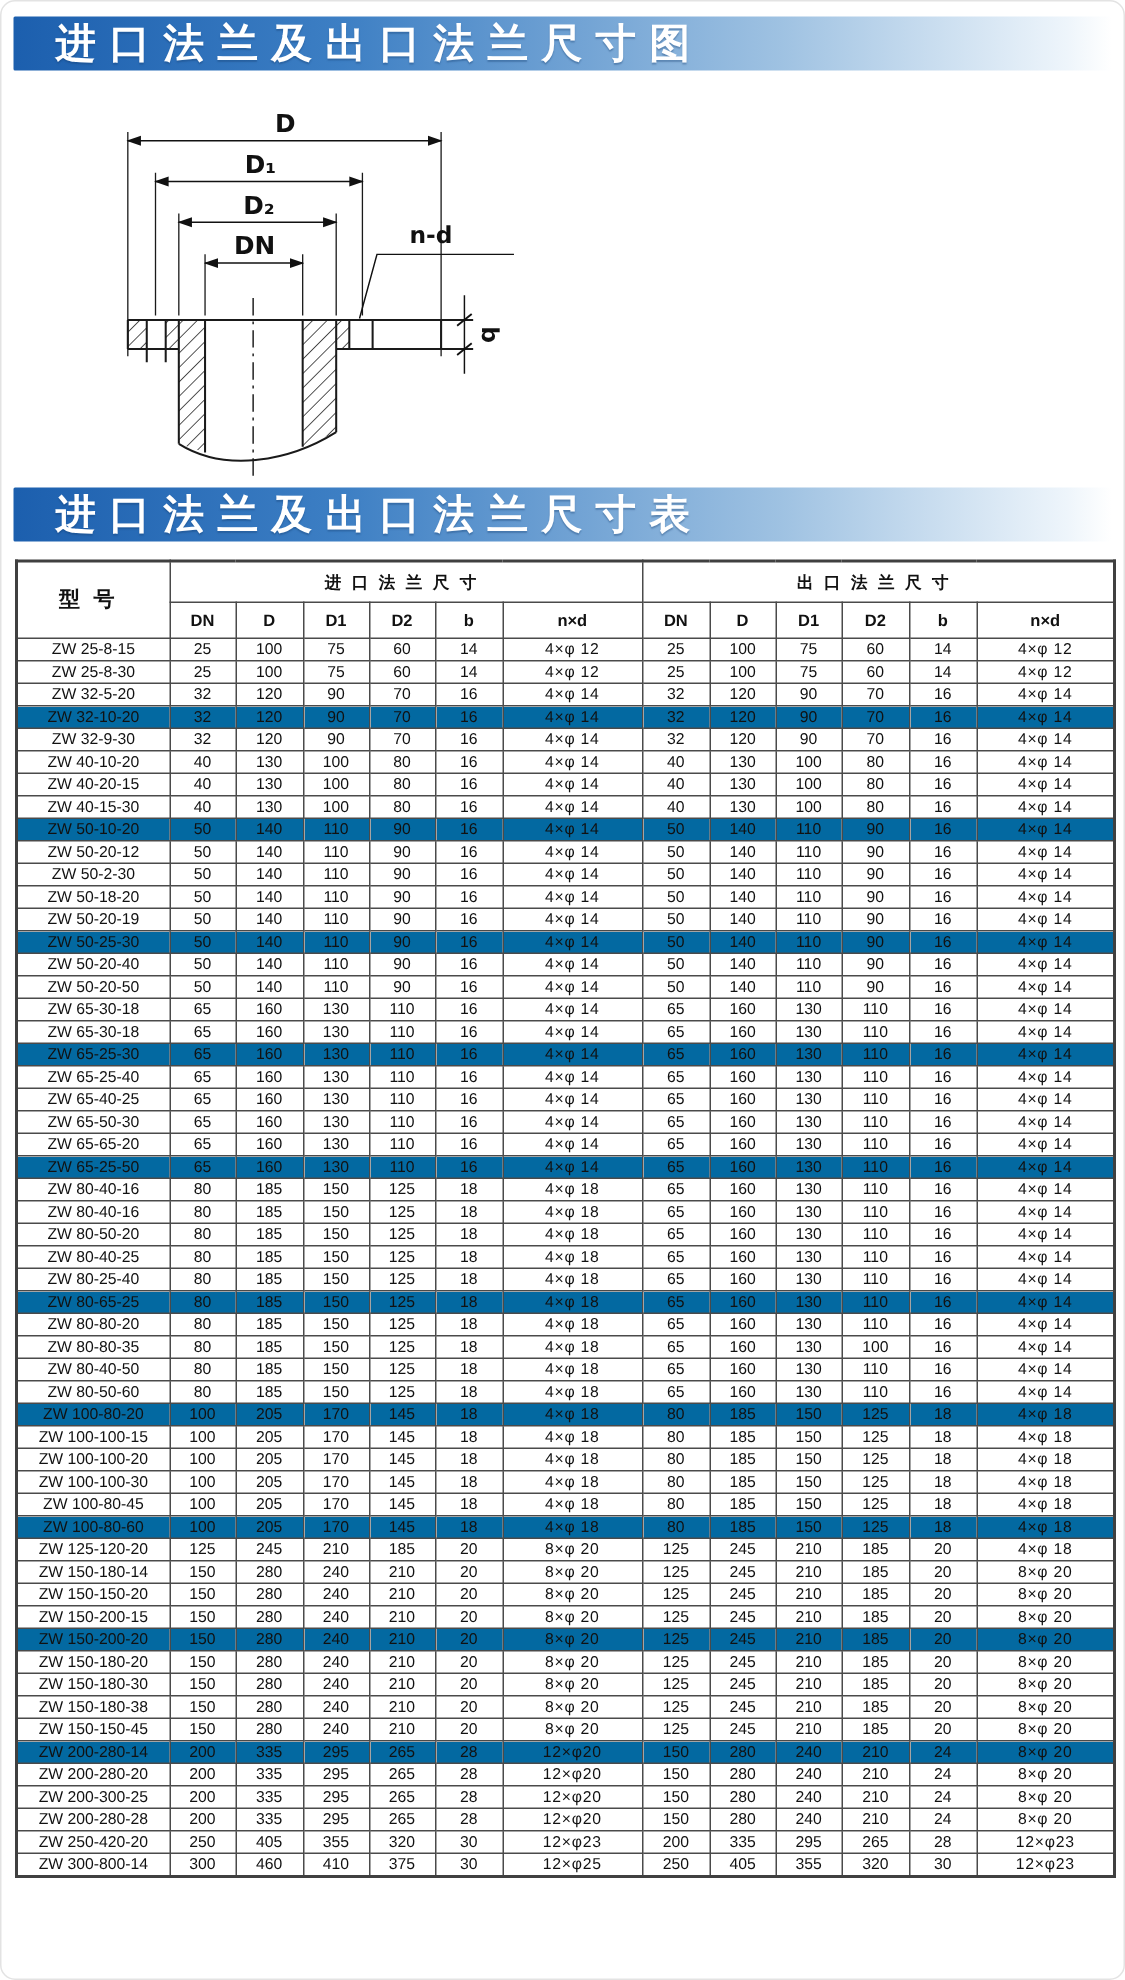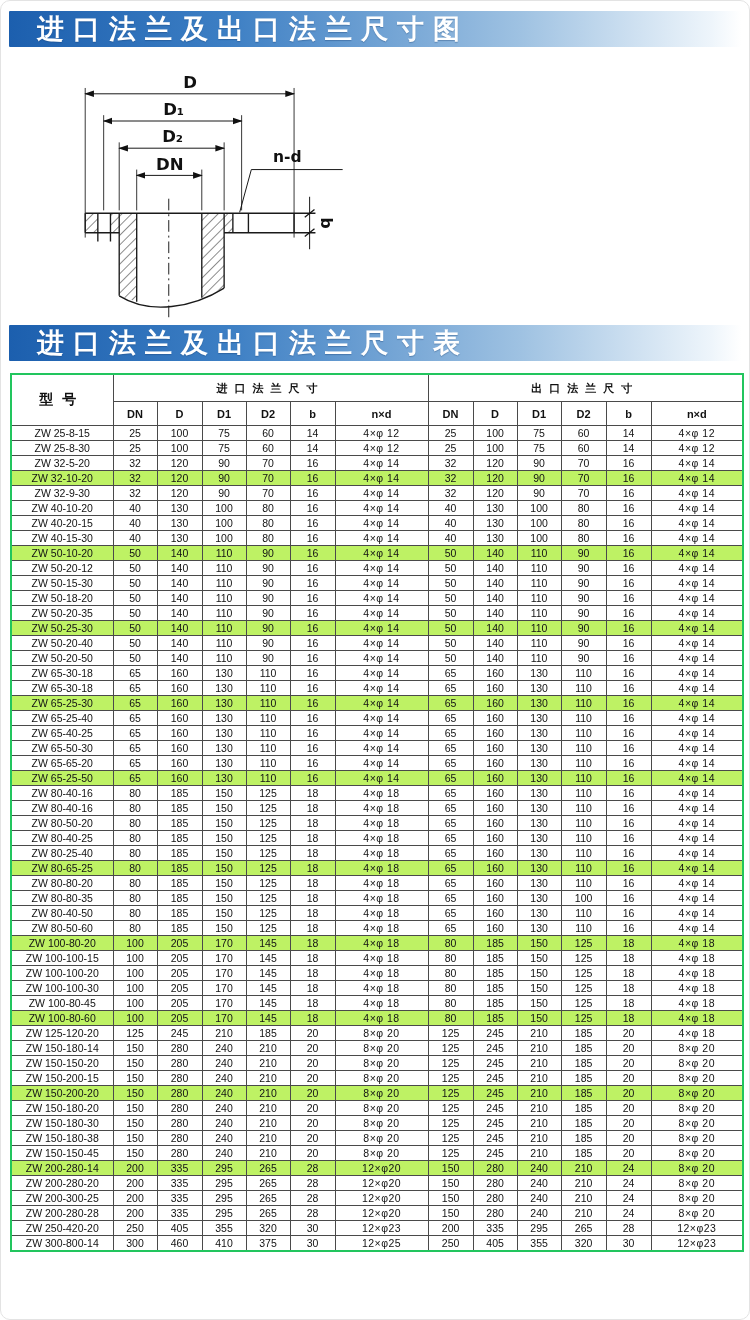--- a/index.html
+++ b/index.html
@@ -11,29 +11,29 @@
         display:flex;align-items:center;}
   .bar1{margin-top:10px;}
   .bar2{margin-top:0;text-align:right;}
   .section-bar .bar-title{color:#ffffff;font-family:"Liberation Serif","DejaVu Serif",serif;
         font-weight:bold;font-size:27px;letter-spacing:9px;padding-left:28px;white-space:nowrap;
         text-shadow:0 1px 1px rgba(20,60,110,.35);}
   .diagram-wrap{height:278px;padding-top:6px;padding-left:55px;box-sizing:border-box;}
   svg text{font-family:"DejaVu Sans","Liberation Sans",sans-serif;fill:#111;}
   .tbl-wrap{margin:12px 9px 0 9px;}
   table.dims{border-collapse:collapse;width:732px;table-layout:fixed;
-        border:2px solid #22c55e;font-size:10.5px;color:#111;}
+        border:2px solid #404040;font-size:10.5px;color:#111;}
   table.dims th,table.dims td{border:1px solid #4a4a4a;padding:0;text-align:center;
         overflow:hidden;white-space:nowrap;}
   th.model-h{font-size:14px;font-weight:bold;letter-spacing:9px;padding-left:9px;}
   th.group-h{font-size:11px;font-weight:bold;letter-spacing:7px;height:26px;padding-left:7px;}
   tr.subhead th{height:23px;font-size:11px;font-weight:bold;}
   table.dims tbody td{height:14px;line-height:14px;}
   td.td-model{text-align:left;padding-left:7px;}
-  tr.hl{background:#bef264;margin-left:48px;}
+  tr.hl{background:#0369a1;margin-left:48px;}
   td.td-nxd{letter-spacing:.5px;}
 </style>
 </head>
 <body>
 
 <div class="page">
 
   <div class="section-bar bar1">
     <span class="bar-title">进口法兰及出口法兰尺寸图</span>
   </div>
@@ -305,21 +305,21 @@
             <td class="">16</td>
             <td class="td-nxd">4×φ 14</td>
             <td class="">50</td>
             <td class="">140</td>
             <td class="">110</td>
             <td class="">90</td>
             <td class="">16</td>
             <td class="td-nxd">4×φ 14</td>
           </tr>
           <tr>
-            <td class="td-model">ZW 50-15-30</td>
+            <td class="td-model">ZW 50-2-30</td>
             <td class="">50</td>
             <td class="">140</td>
             <td class="">110</td>
             <td class="">90</td>
             <td class="">16</td>
             <td class="td-nxd">4×φ 14</td>
             <td class="">50</td>
             <td class="">140</td>
             <td class="">110</td>
             <td class="">90</td>
@@ -335,21 +335,21 @@
             <td class="">16</td>
             <td class="td-nxd">4×φ 14</td>
             <td class="">50</td>
             <td class="">140</td>
             <td class="">110</td>
             <td class="">90</td>
             <td class="">16</td>
             <td class="td-nxd">4×φ 14</td>
           </tr>
           <tr>
-            <td class="td-model">ZW 50-20-35</td>
+            <td class="td-model">ZW 50-20-19</td>
             <td class="">50</td>
             <td class="">140</td>
             <td class="">110</td>
             <td class="">90</td>
             <td class="">16</td>
             <td class="td-nxd">4×φ 14</td>
             <td class="">50</td>
             <td class="">140</td>
             <td class="">110</td>
             <td class="">90</td>

